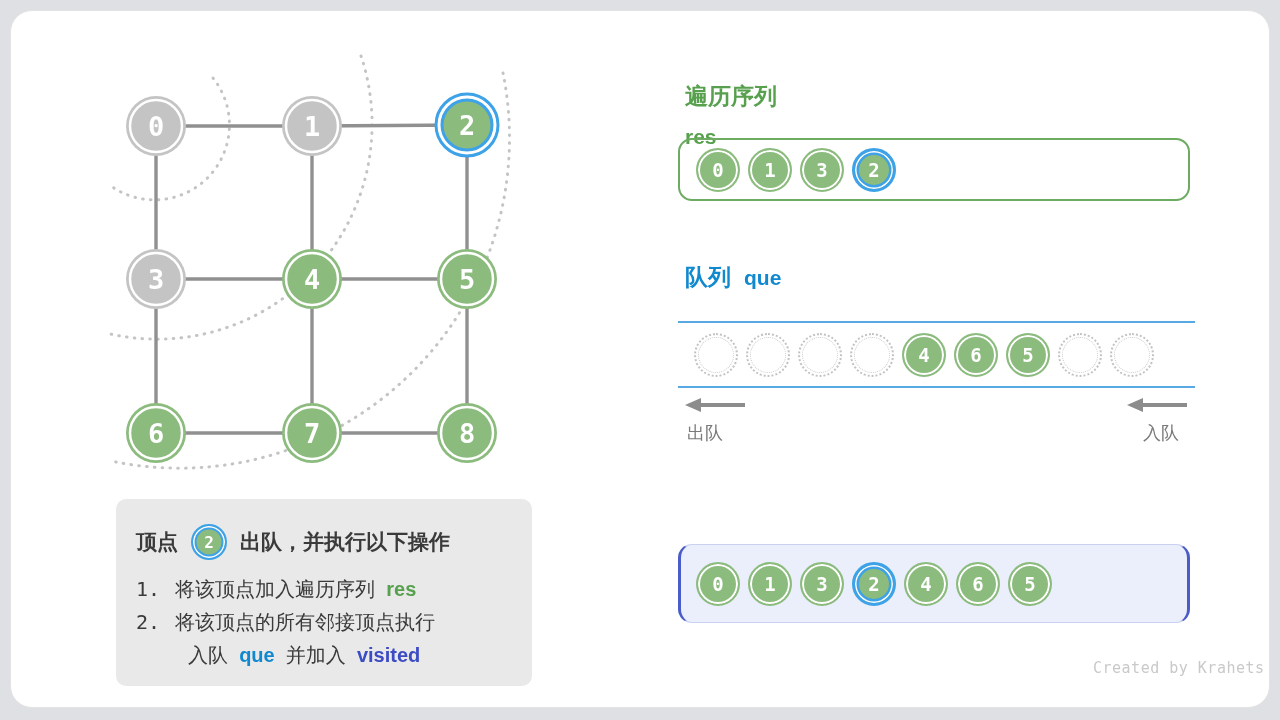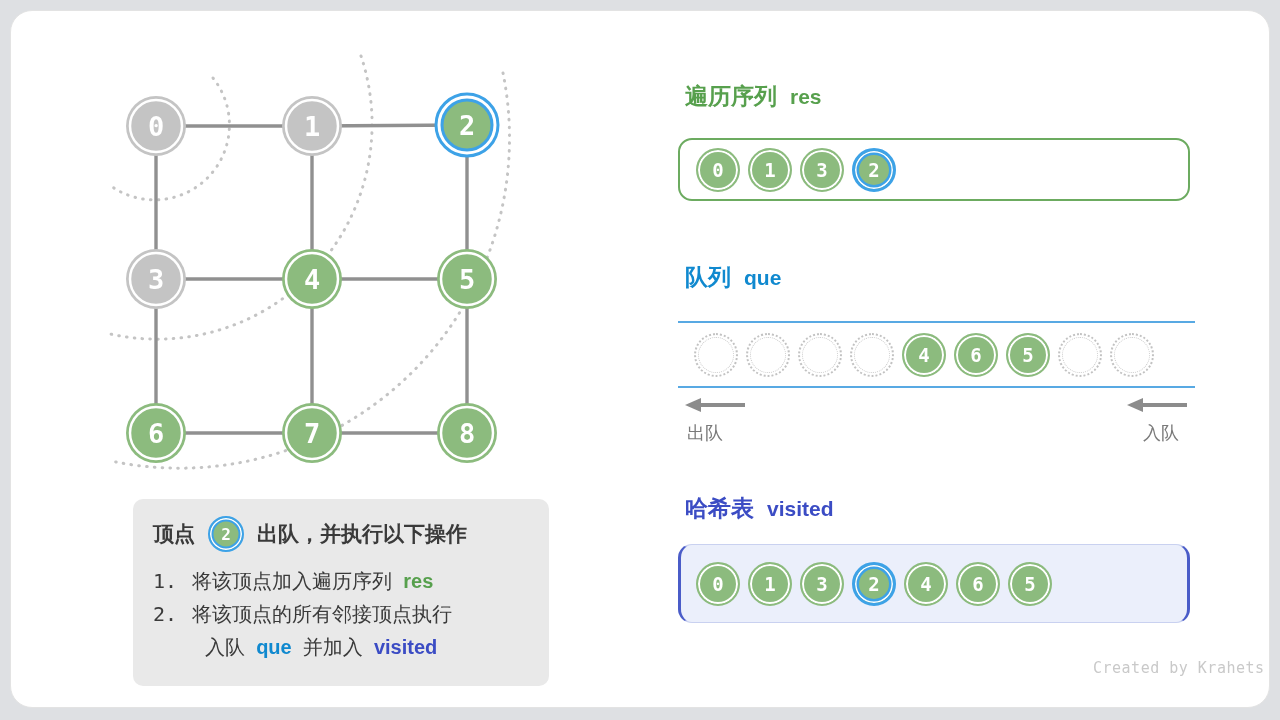--- a/index.html
+++ b/index.html
@@ -18,23 +18,23 @@
   }
   
   .graph-svg { position:absolute; left:55px; top:40px; }
   .edge { stroke: var(--edge, #909090); stroke-width:3.4; }
   .arc  { fill:none; stroke: var(--arc, #c4c4c4); stroke-width:3;
           stroke-dasharray:0.6 7.2; stroke-linecap:round; }
   .node-label { font-family:"DejaVu Sans Mono", monospace; font-size:27px;
                 font-weight:600; fill:#ffffff; text-anchor:middle; }
   
   .info-box {
-    position:absolute; left:122px; top:488px; width:416px; height:187px;
+    position:absolute; left:105px; top:488px; width:416px; height:187px;
     background: var(--panel-bg, #e9e9e9); border-radius:10px;
-    padding:17px 18px 14px 20px; color: var(--text, #3a3a3a);
+    padding:25px 18px 14px 20px; color: var(--text, #3a3a3a);
   }
   .info-title { display:flex; align-items:center; gap:13px;
                 font-size:21px; font-weight:700; }
   .badge {
     width:36px; height:36px; border-radius:50%; flex:0 0 auto;
     background: var(--green-node, #8cbb7e);
     border:2px solid var(--blue, #3da2e7);
     box-shadow: inset 0 0 0 1.5px #ffffff, inset 0 0 0 3.5px var(--blue, #3da2e7);
     display:flex; align-items:center; justify-content:center;
     color:#fff; font-family:"DejaVu Sans Mono", monospace; font-size:16px; font-weight:600;
@@ -44,21 +44,21 @@
   .step .num { font-family:"DejaVu Sans Mono", monospace; }
   .step-cont { margin-left:52px; }
   code { font-family:Liberation Sans, sans-serif; font-weight:700; font-size:20px; }
   .c-res { color: var(--green-dark, #57a04d); }
   .c-que { color: var(--blue-heading, #1089cf); }
   .c-visited { color: var(--indigo, #3b4cc4); }
   
   .sec-title { position:absolute; display:flex; align-items:baseline; gap:13px;
                font-weight:700; font-size:23px; }
   .sec-title code { font-size:21px; }
-  .t-res { left:674px; top:70px; color: var(--green-dark, #57a04d); }
+  .t-res { left:674px; top:70px; color: var(--green-dark, #57a04d); flex-direction: column; }
   .t-que { left:674px; top:251px; color: var(--blue-heading, #1089cf); }
   .t-visited { left:674px; top:482px; color: var(--indigo, #3b4cc4); }
   .row { display:flex; align-items:center; gap:8px; }
   .res-box {
     position:absolute; left:667px; top:127px; width:512px; height:63px;
     border:2px solid var(--res-border, #6cab60); border-radius:14px;
     padding-left:16px;
   }
   .visited-box {
     position:absolute; left:667px; top:533px; width:512px; height:79px;
@@ -230,24 +230,20 @@
     <line x1="14" y1="8" x2="60" y2="8" stroke="#8c8c8c" stroke-width="4"></line>
     <polygon points="0,8 16,1 16,15" fill="#8c8c8c"></polygon>
   </svg>
   <svg class="arrow right-a" width="62" height="16">
     <line x1="14" y1="8" x2="60" y2="8" stroke="#8c8c8c" stroke-width="4"></line>
     <polygon points="0,8 16,1 16,15" fill="#8c8c8c"></polygon>
   </svg>
   <div class="qlabel l-out">出队</div>
   <div class="qlabel l-in">入队</div>
 
-  <div class="sec-title t-visited">
-    <span>哈希表</span>
-      <code>visited</code>
-  </div>
   <div class="visited-box row">
     <div class="chip green">0</div>
     <div class="chip green">1</div>
     <div class="chip green">3</div>
     <div class="chip current">2</div>
     <div class="chip green">4</div>
     <div class="chip green">6</div>
     <div class="chip green">5</div>
   </div>
 

